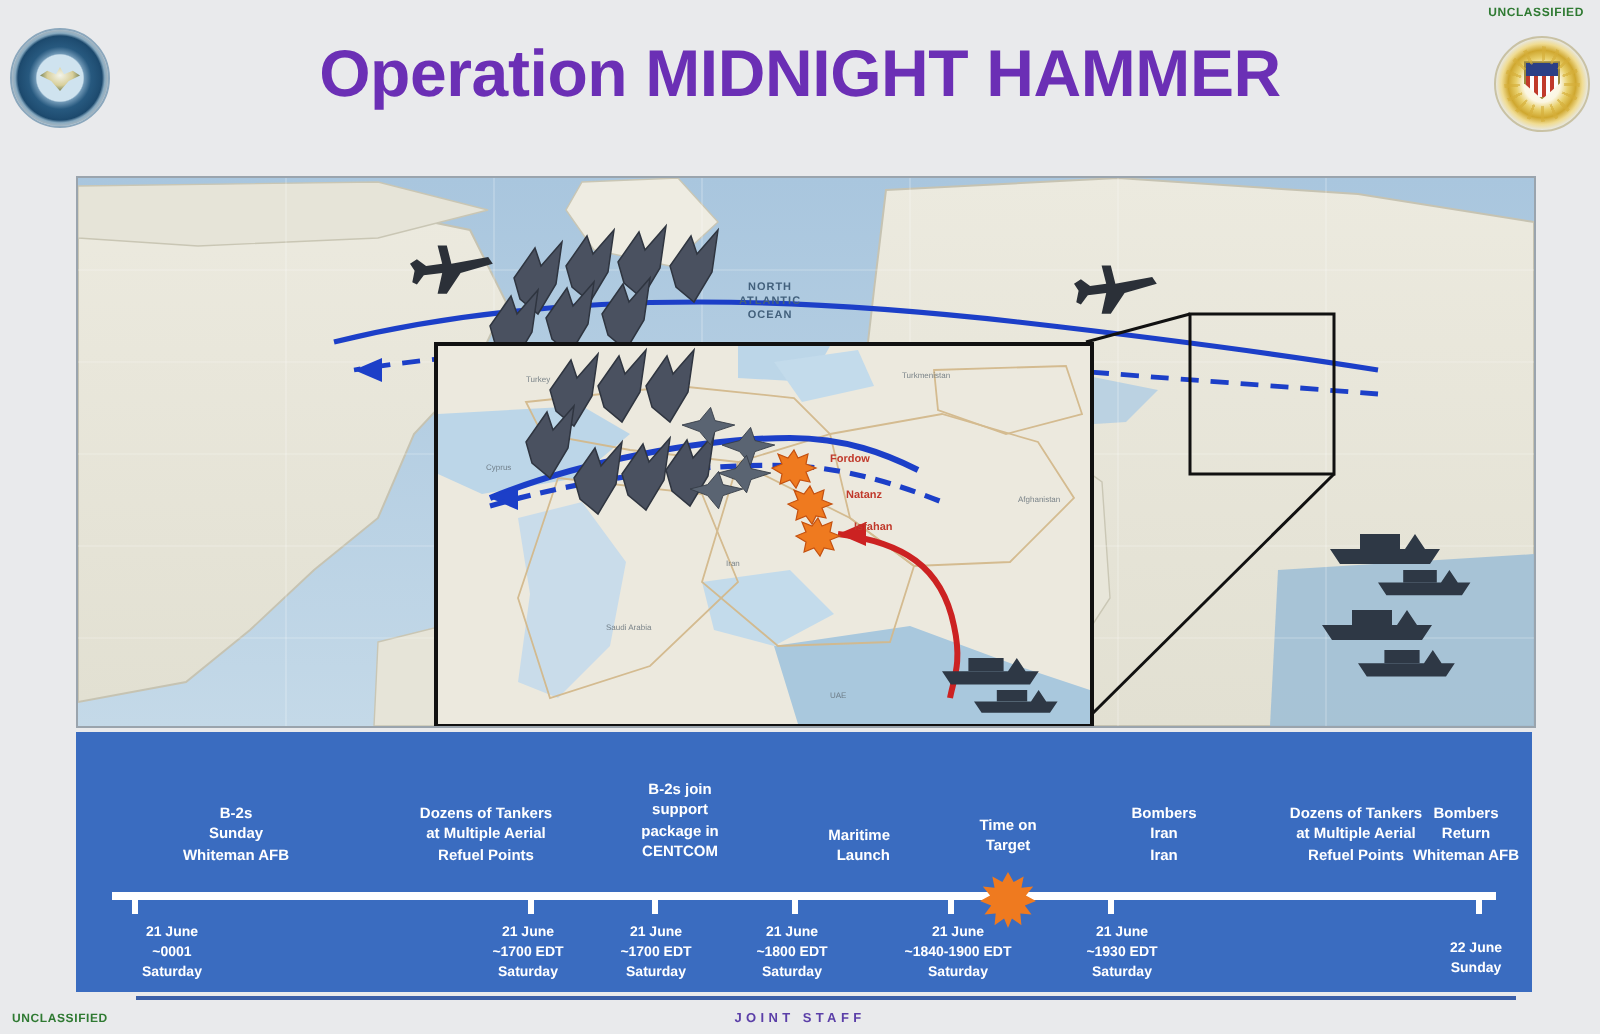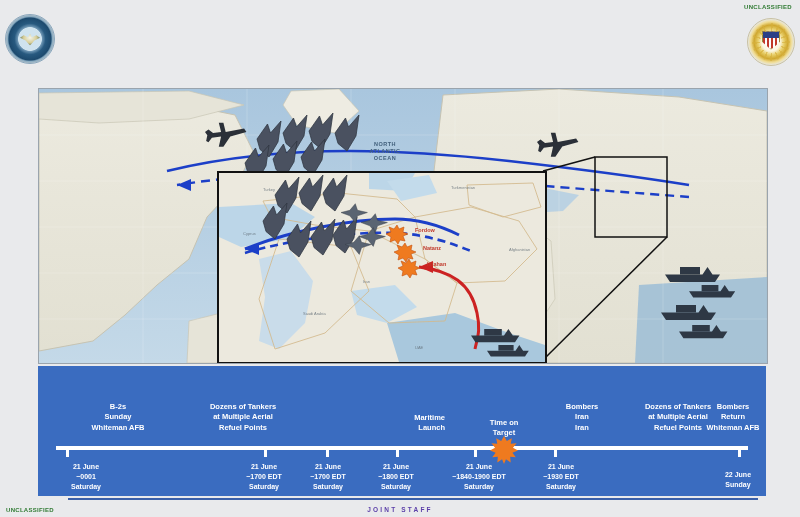--- a/index.html
+++ b/index.html
@@ -158,20 +158,21 @@
 <body>
 
 <div class="slide">
 
   <div class="class-mark class-top">UNCLASSIFIED</div>
   <div class="class-mark class-bot">UNCLASSIFIED</div>
 
   <div class="seal seal-dod"></div>
   <div class="seal seal-js"></div>
 
+  <div class="title">Operation MIDNIGHT HAMMER</div>
 
   <div class="map-wrap">
 
     <svg class="map-svg" viewBox="0 0 728 274" preserveAspectRatio="none">
       <defs>
         <linearGradient id="sea" x1="0" y1="0" x2="0" y2="1">
           <stop offset="0%" stop-color="#a9c6de"></stop>
           <stop offset="100%" stop-color="#c4d9e8"></stop>
         </linearGradient>
         <linearGradient id="landg" x1="0" y1="0" x2="0" y2="1">
@@ -397,28 +398,34 @@
         <div>Sunday</div>
         <div>Whiteman AFB</div>
       </div>
 
       <div class="tl-label" style="left:140px;top:14px;width:130px;">
         <div>Dozens of Tankers</div>
         <div>at Multiple Aerial</div>
         <div>Refuel Points</div>
       </div>
 
+      <div class="tl-label" style="left:262px;top:2px;width:80px;">
+        <div>B-2s join</div>
+        <div>support</div>
+        <div>package in</div>
+        <div>CENTCOM</div>
+      </div>
 
       <div class="tl-label" style="left:337px;top:25px;width:70px;text-align:right;">
         <div>Maritime</div>
         <div>Launch</div>
       </div>
 
 
-      <div class="tl-label" style="left:431px;top:30px;width:70px;">
+      <div class="tl-label" style="left:431px;top:20px;width:70px;">
         <div>Time on</div>
         <div>Target</div>
       </div>
 
       <div class="tl-label" style="left:504px;top:14px;width:80px;">
         <div>Bombers</div>
         <div>Iran</div>
         <div>Iran</div>
       </div>
 

